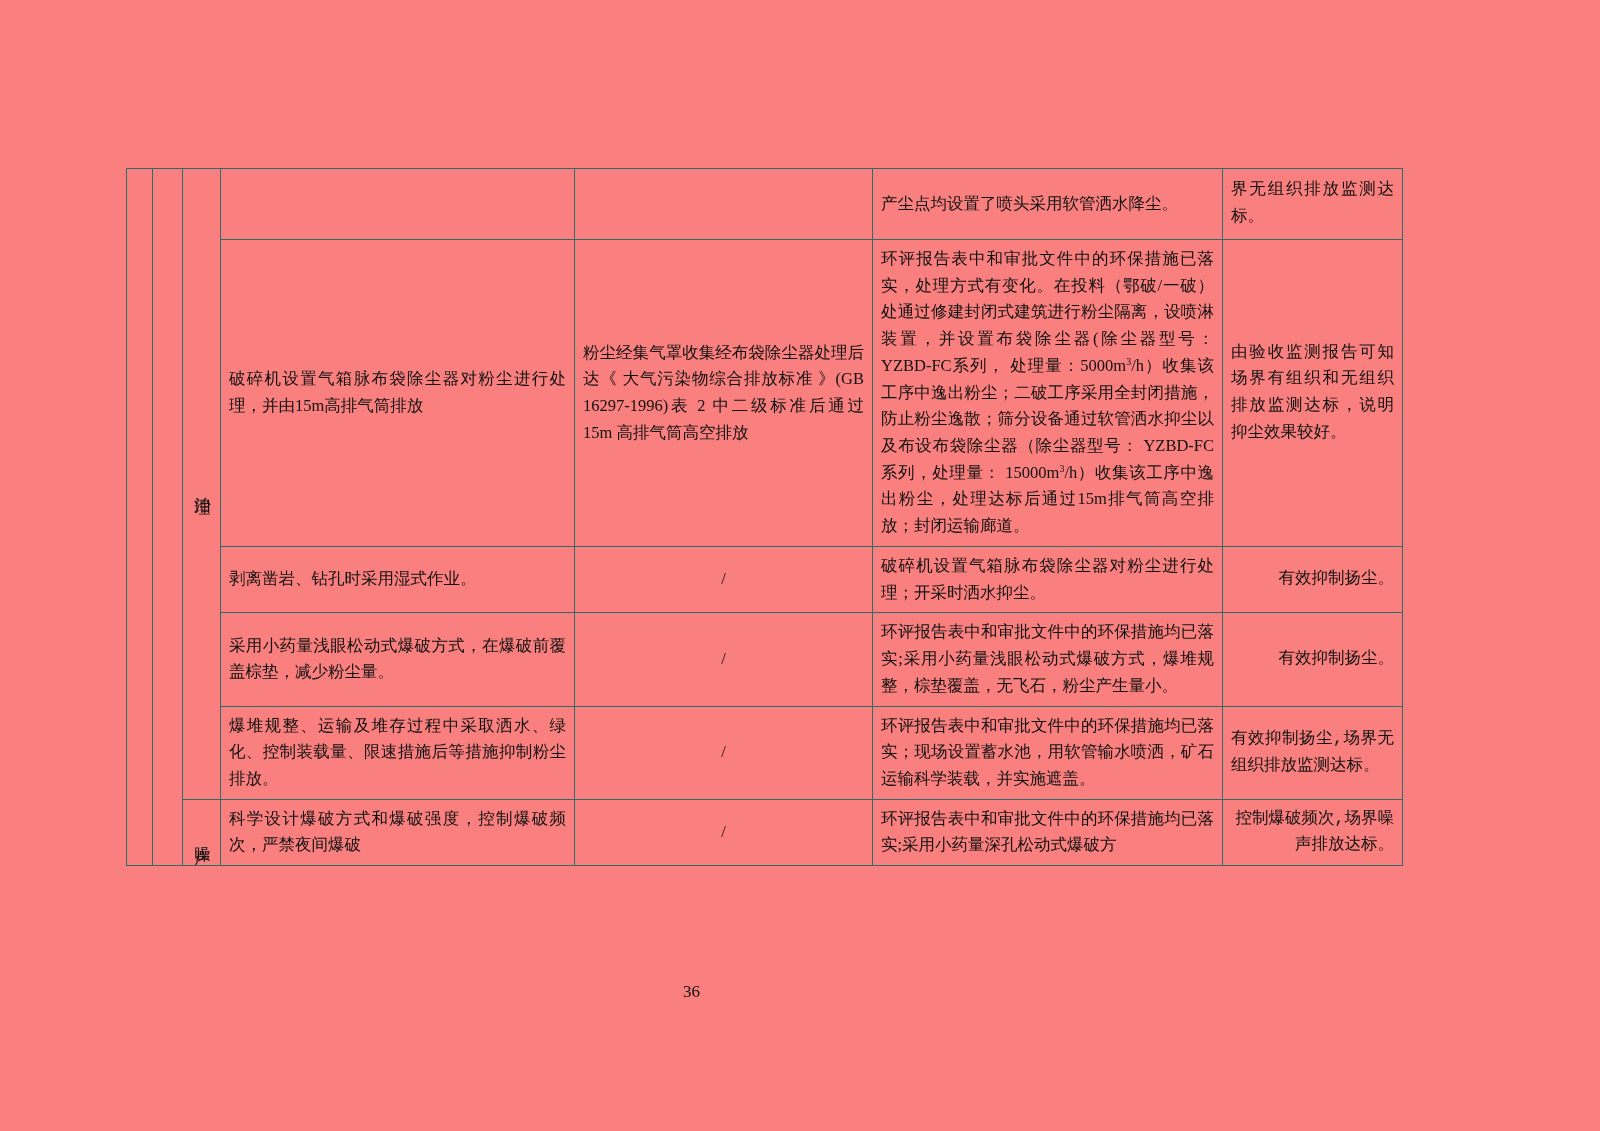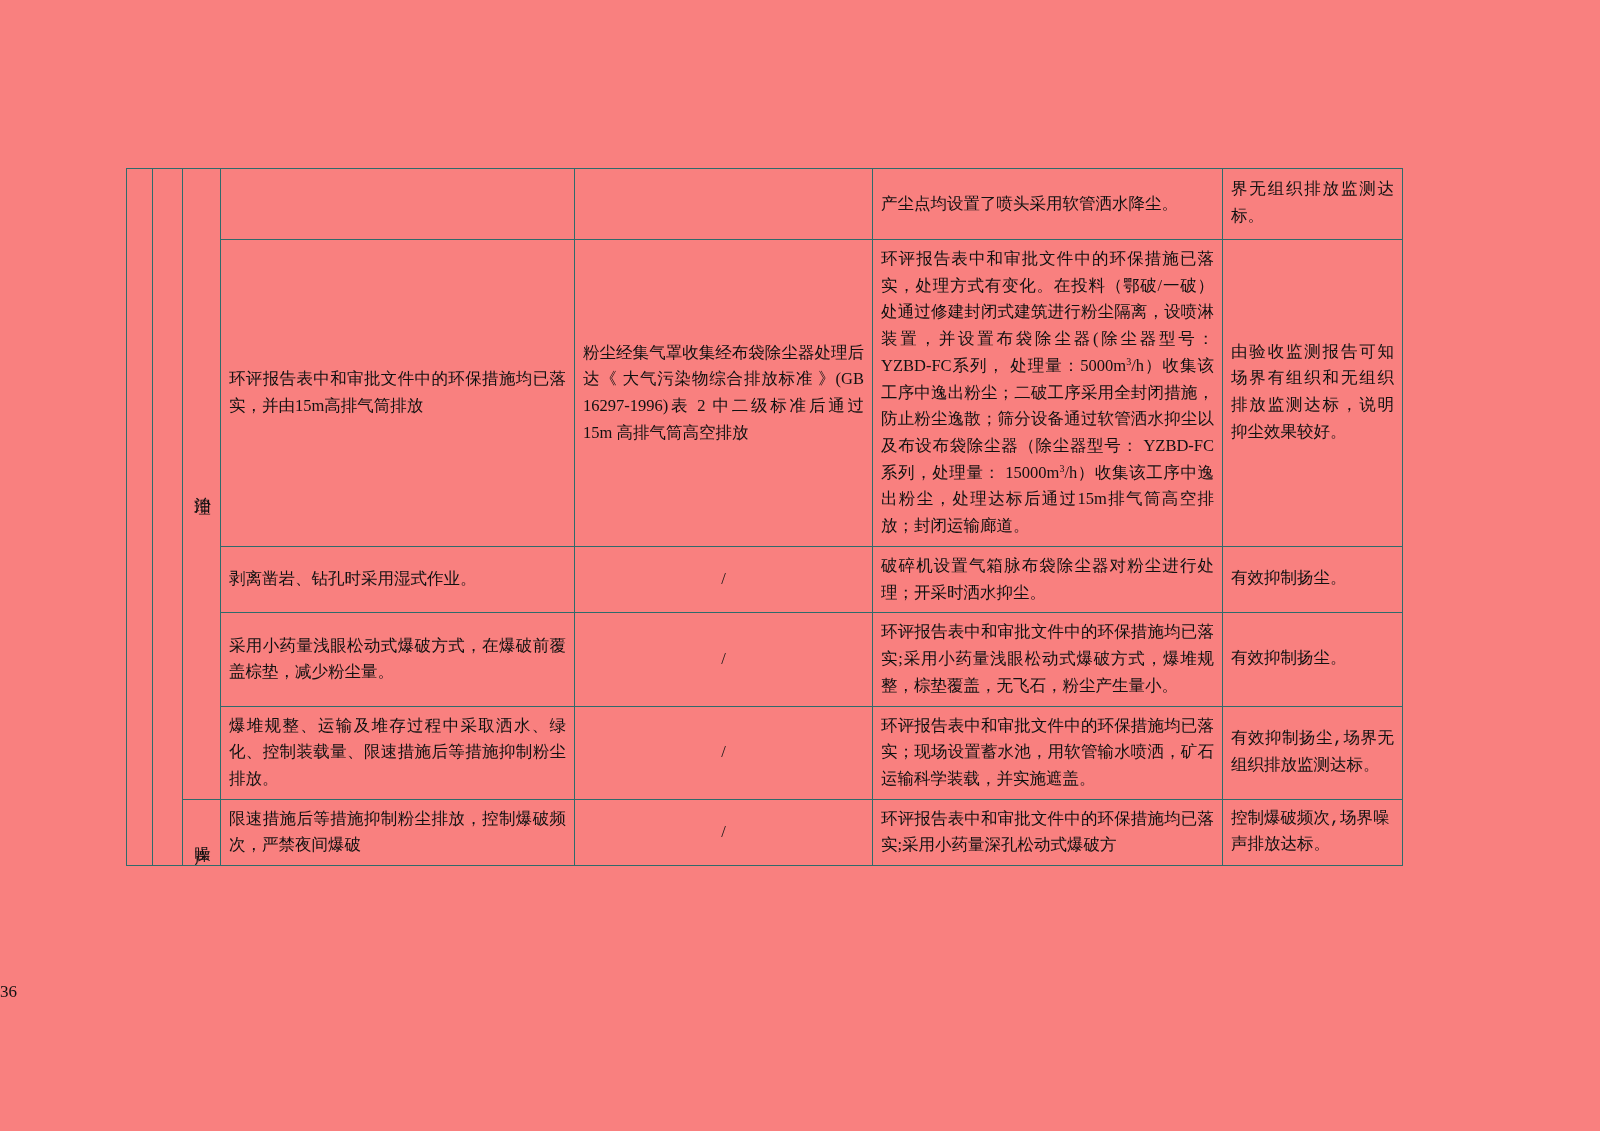--- a/index.html
+++ b/index.html
@@ -52,29 +52,30 @@
     display: inline-block;
     writing-mode: vertical-rl;
     text-orientation: upright;
     letter-spacing: 2px;
     line-height: 1.15;
   }
   .just {
     text-align: justify;
     text-justify: inter-ideograph;
   }
-  .ctr { text-align: left; }
+  .ctr { text-align: right; }
   .slash { text-align: center; font-size: 16px; }
   sup { font-size: 10px; vertical-align: super; }
 
   .pagenum {
     position: absolute;
     left: 0;
     top: 982px;
     width: 1383px;
+    text-align: center;
     font-size: 17px;
     color: #111;
   }
 </style>
 </head>
 <body>
 
 <div class="page">
 
   <table class="doc-table">
@@ -93,21 +94,21 @@
         <td class="c0" rowspan="6"></td>
         <td class="c1" rowspan="6"></td>
         <td class="c2 vert" rowspan="5"><span>治理</span></td>
         <td class="c3 just" style="height:58px;"></td>
         <td class="c4 just"></td>
         <td class="c5 just">产尘点均设置了喷头采用软管洒水降尘。</td>
         <td class="c6 just">界无组织排放监测达标。</td>
       </tr>
 
       <tr>
-        <td class="c3 just">环评报告表中和审批文件中的环保措施均已落实，并由15m高排气筒排放</td>
+        <td class="c3 just">破碎机设置气箱脉布袋除尘器对粉尘进行处理，并由15m高排气筒排放</td>
         <td class="c4 just">粉尘经集气罩收集经布袋除尘器处理后达《 大气污染物综合排放标准 》(GB 16297-1996)表 2 中二级标准后通过 15m 高排气筒高空排放</td>
         <td class="c5 just">环评报告表中和审批文件中的环保措施已落实，处理方式有变化。在投料（鄂破/一破） 处通过修建封闭式建筑进行粉尘隔离，设喷淋装置，并设置布袋除尘器(除尘器型号： YZBD-FC系列， 处理量：5000m<sup>3</sup>/h）收集该工序中逸出粉尘；二破工序采用全封闭措施，防止粉尘逸散；筛分设备通过软管洒水抑尘以及布设布袋除尘器（除尘器型号： YZBD-FC系列，处理量： 15000m<sup>3</sup>/h）收集该工序中逸出粉尘，处理达标后通过15m排气筒高空排放；封闭运输廊道。</td>
         <td class="c6 just">由验收监测报告可知场界有组织和无组织排放监测达标，说明抑尘效果较好。</td>
       </tr>
 
       <tr>
         <td class="c3 just">剥离凿岩、钻孔时采用湿式作业。</td>
         <td class="c4 slash">/</td>
         <td class="c5 just">破碎机设置气箱脉布袋除尘器对粉尘进行处理；开采时洒水抑尘。</td>
         <td class="c6 ctr">有效抑制扬尘。</td>
@@ -122,21 +123,21 @@
 
       <tr>
         <td class="c3 just">爆堆规整、运输及堆存过程中采取洒水、绿化、控制装载量、限速措施后等措施抑制粉尘排放。</td>
         <td class="c4 slash">/</td>
         <td class="c5 just">环评报告表中和审批文件中的环保措施均已落实；现场设置蓄水池，用软管输水喷洒，矿石运输科学装载，并实施遮盖。</td>
         <td class="c6 just">有效抑制扬尘,场界无组织排放监测达标。</td>
       </tr>
 
       <tr>
         <td class="c2 vert"><span>噪声</span></td>
-        <td class="c3 just">限速措施后等措施抑制粉尘排放，控制爆破频次，严禁夜间爆破</td>
+        <td class="c3 just">科学设计爆破方式和爆破强度，控制爆破频次，严禁夜间爆破</td>
         <td class="c4 slash">/</td>
         <td class="c5 just">环评报告表中和审批文件中的环保措施均已落实;采用小药量深孔松动式爆破方</td>
         <td class="c6 ctr">控制爆破频次,场界噪声排放达标。</td>
       </tr>
     </tbody>
   </table>
 
   <div class="pagenum">36</div>
 
 </div>

